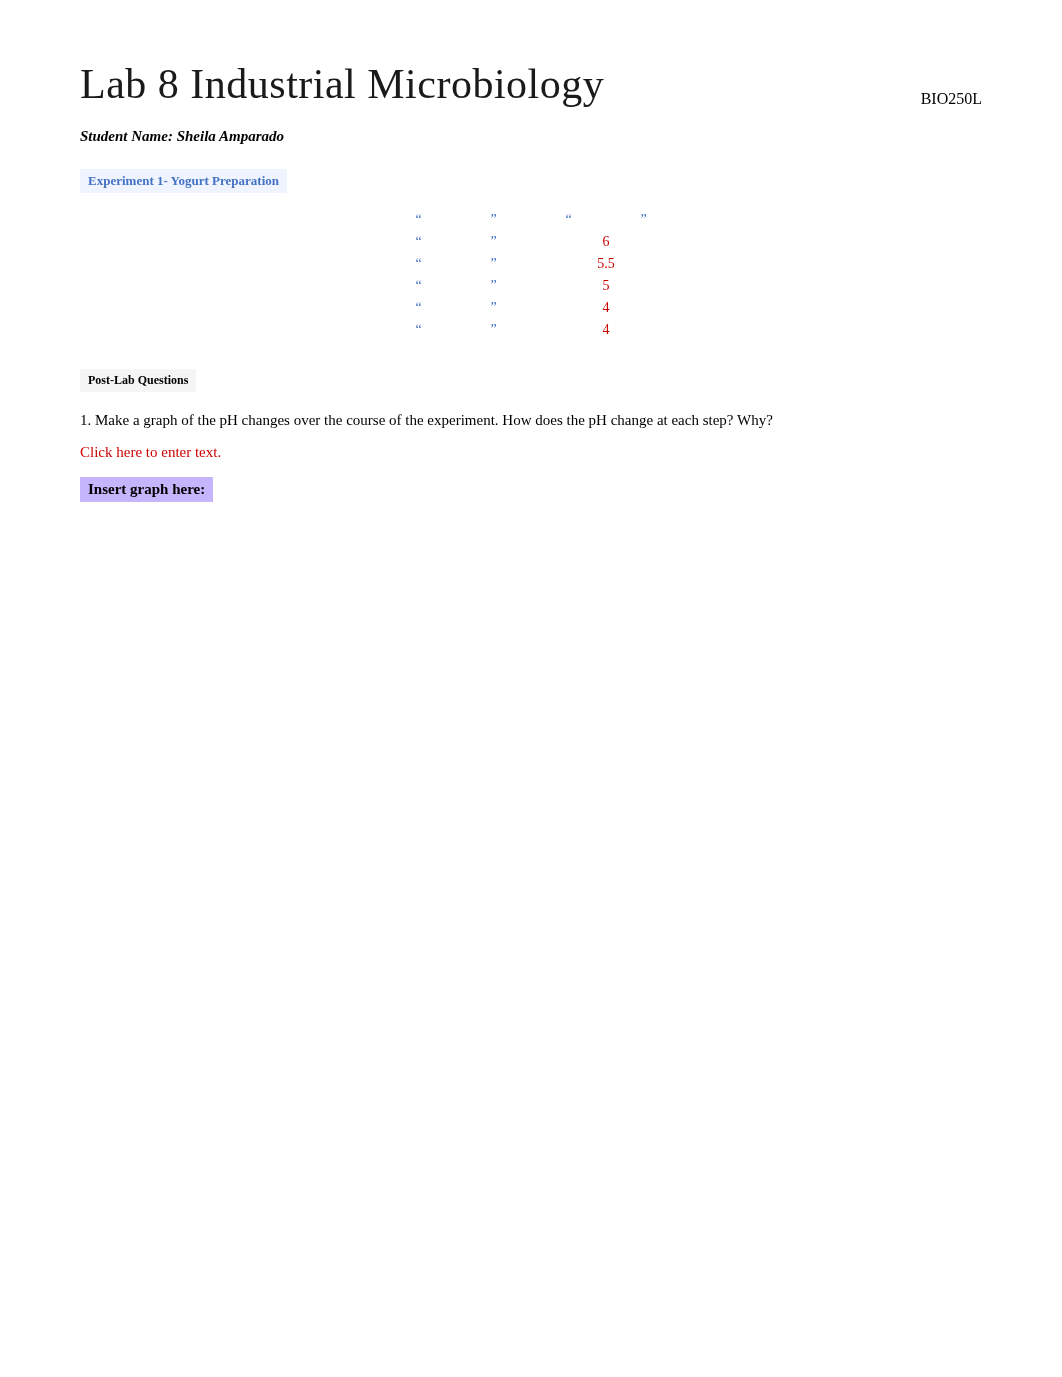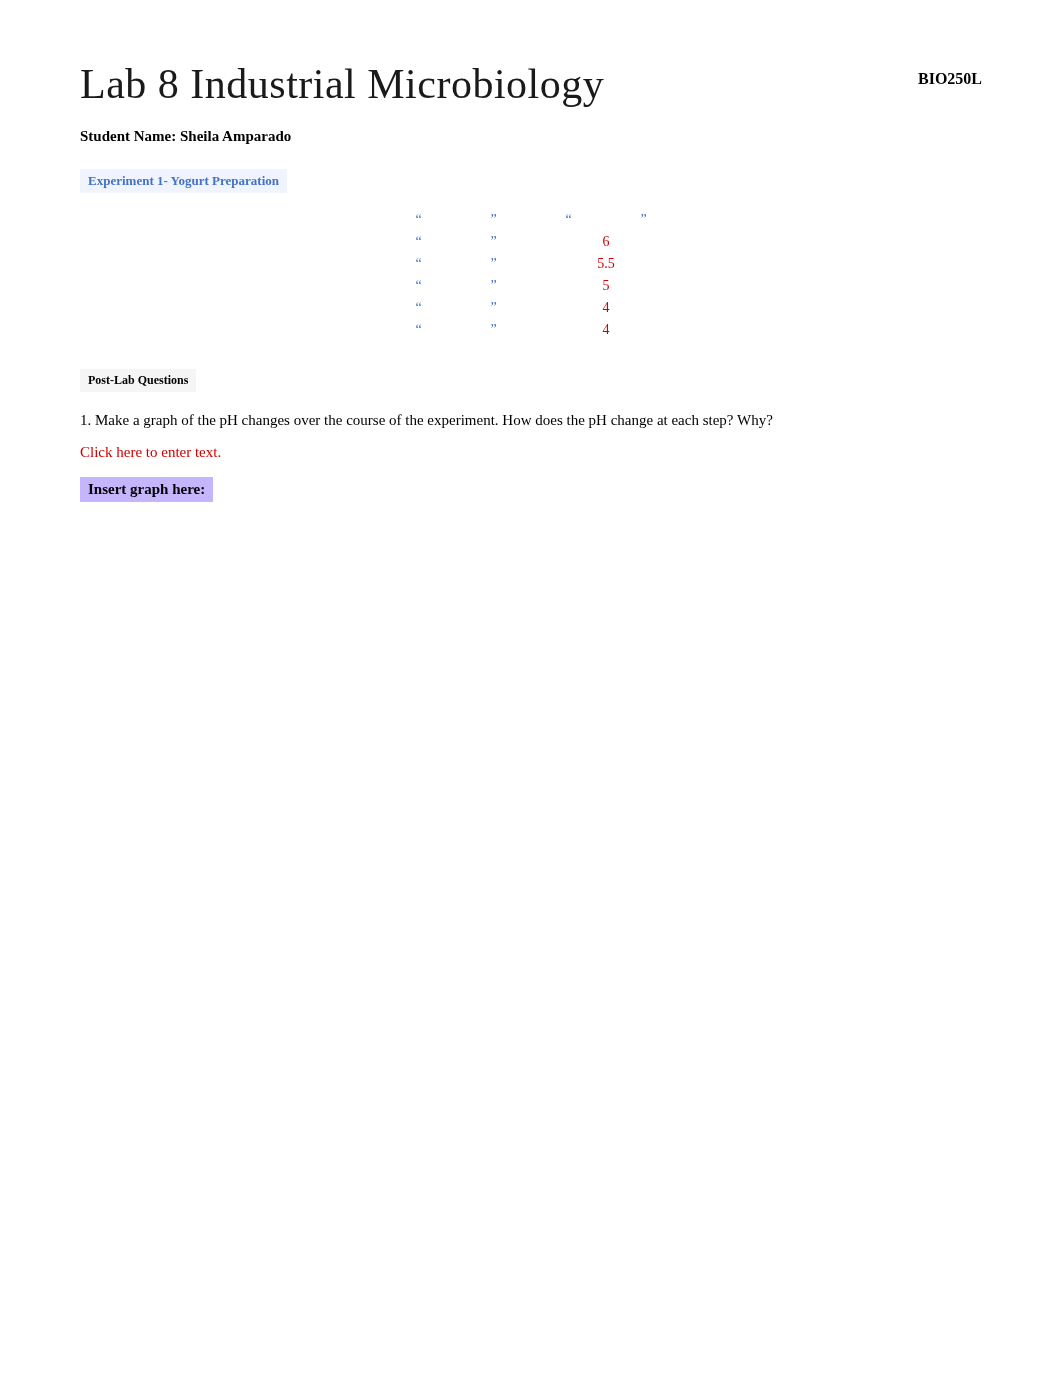--- a/index.html
+++ b/index.html
@@ -13,40 +13,41 @@
       font-family: 'Times New Roman', Times, serif;
       color: #000000;
       width: 1062px;
       min-height: 1377px;
       padding: 60px 80px;
     }
 
     .header-section {
       display: flex;
       justify-content: space-between;
-      align-items: flex-start;
+      align-items: flex-end;
       margin-bottom: 20px;
     }
 
     .page-title {
       font-size: 42px;
       font-weight: normal;
       color: #1a1a1a;
       letter-spacing: 0.5px;
     }
 
     .course-code {
       font-size: 16px;
-      font-weight: bold;
+      font-weight: normal;
       color: #000;
       margin-top: 10px;
     }
 
     .student-info {
       margin-bottom: 24px;
+      font-style: italic;
     }
 
     .student-name-line {
       font-size: 15px;
       font-weight: bold;
       margin-bottom: 4px;
     }
 
     .access-code-line {
       font-size: 15px;

